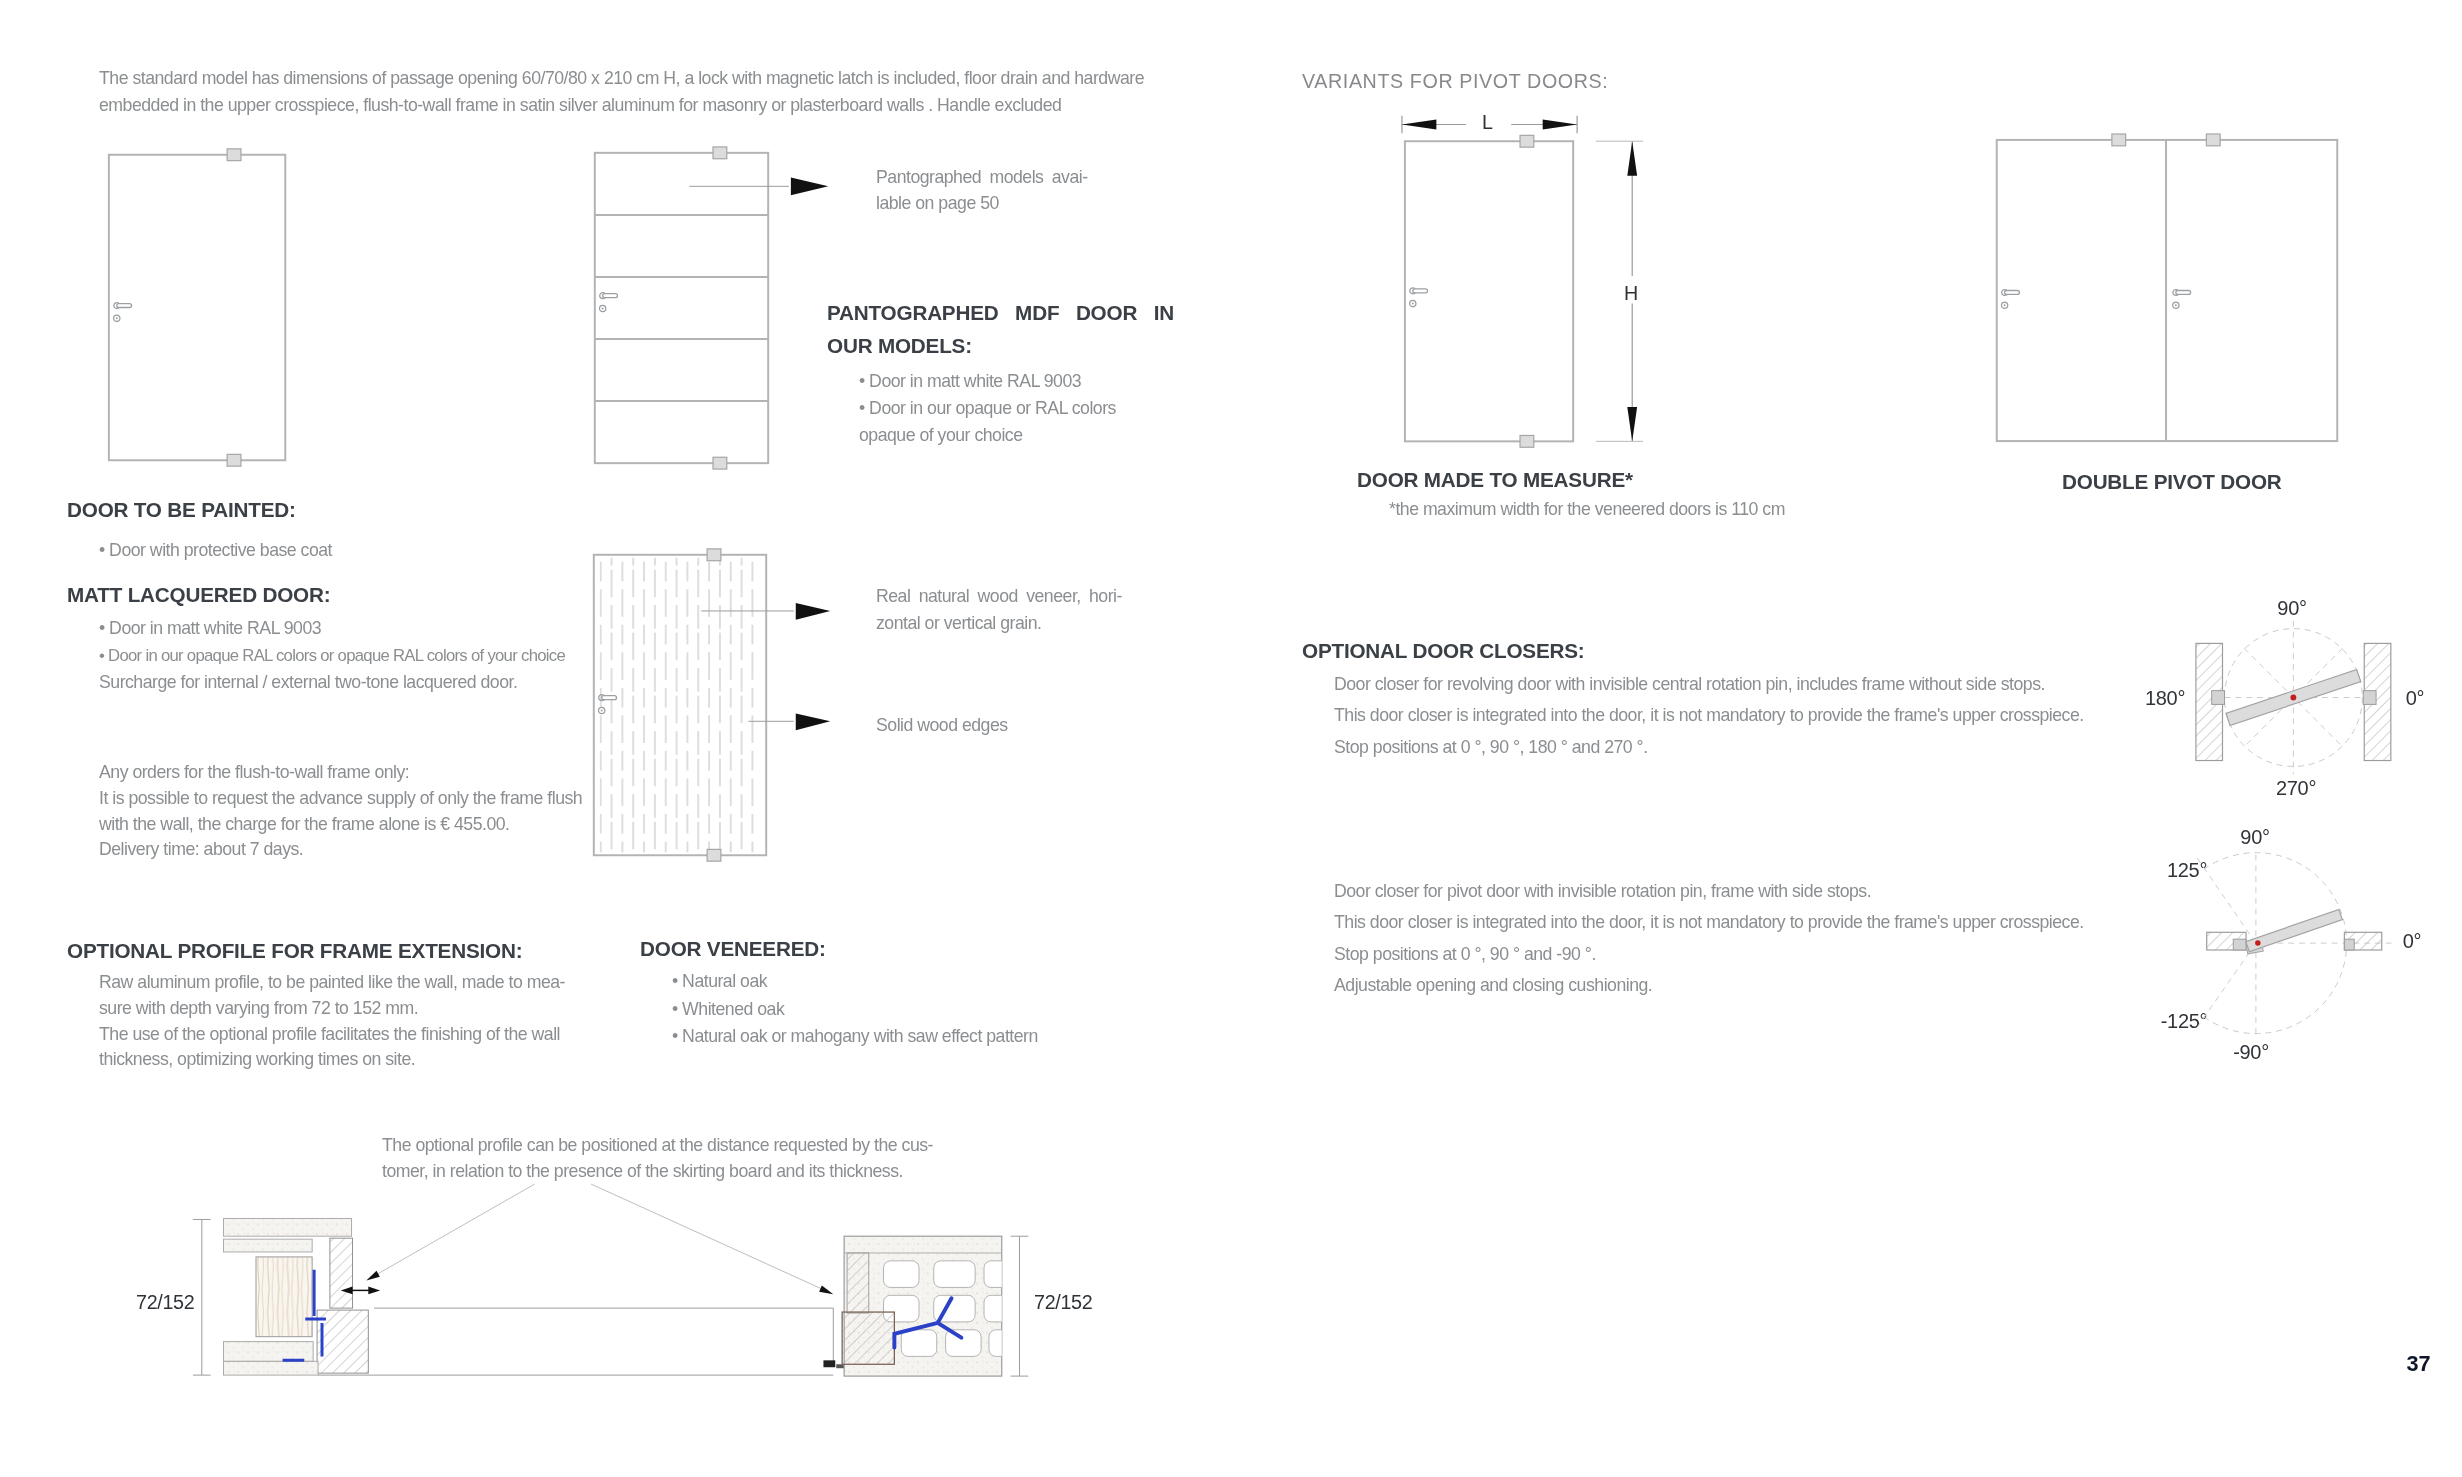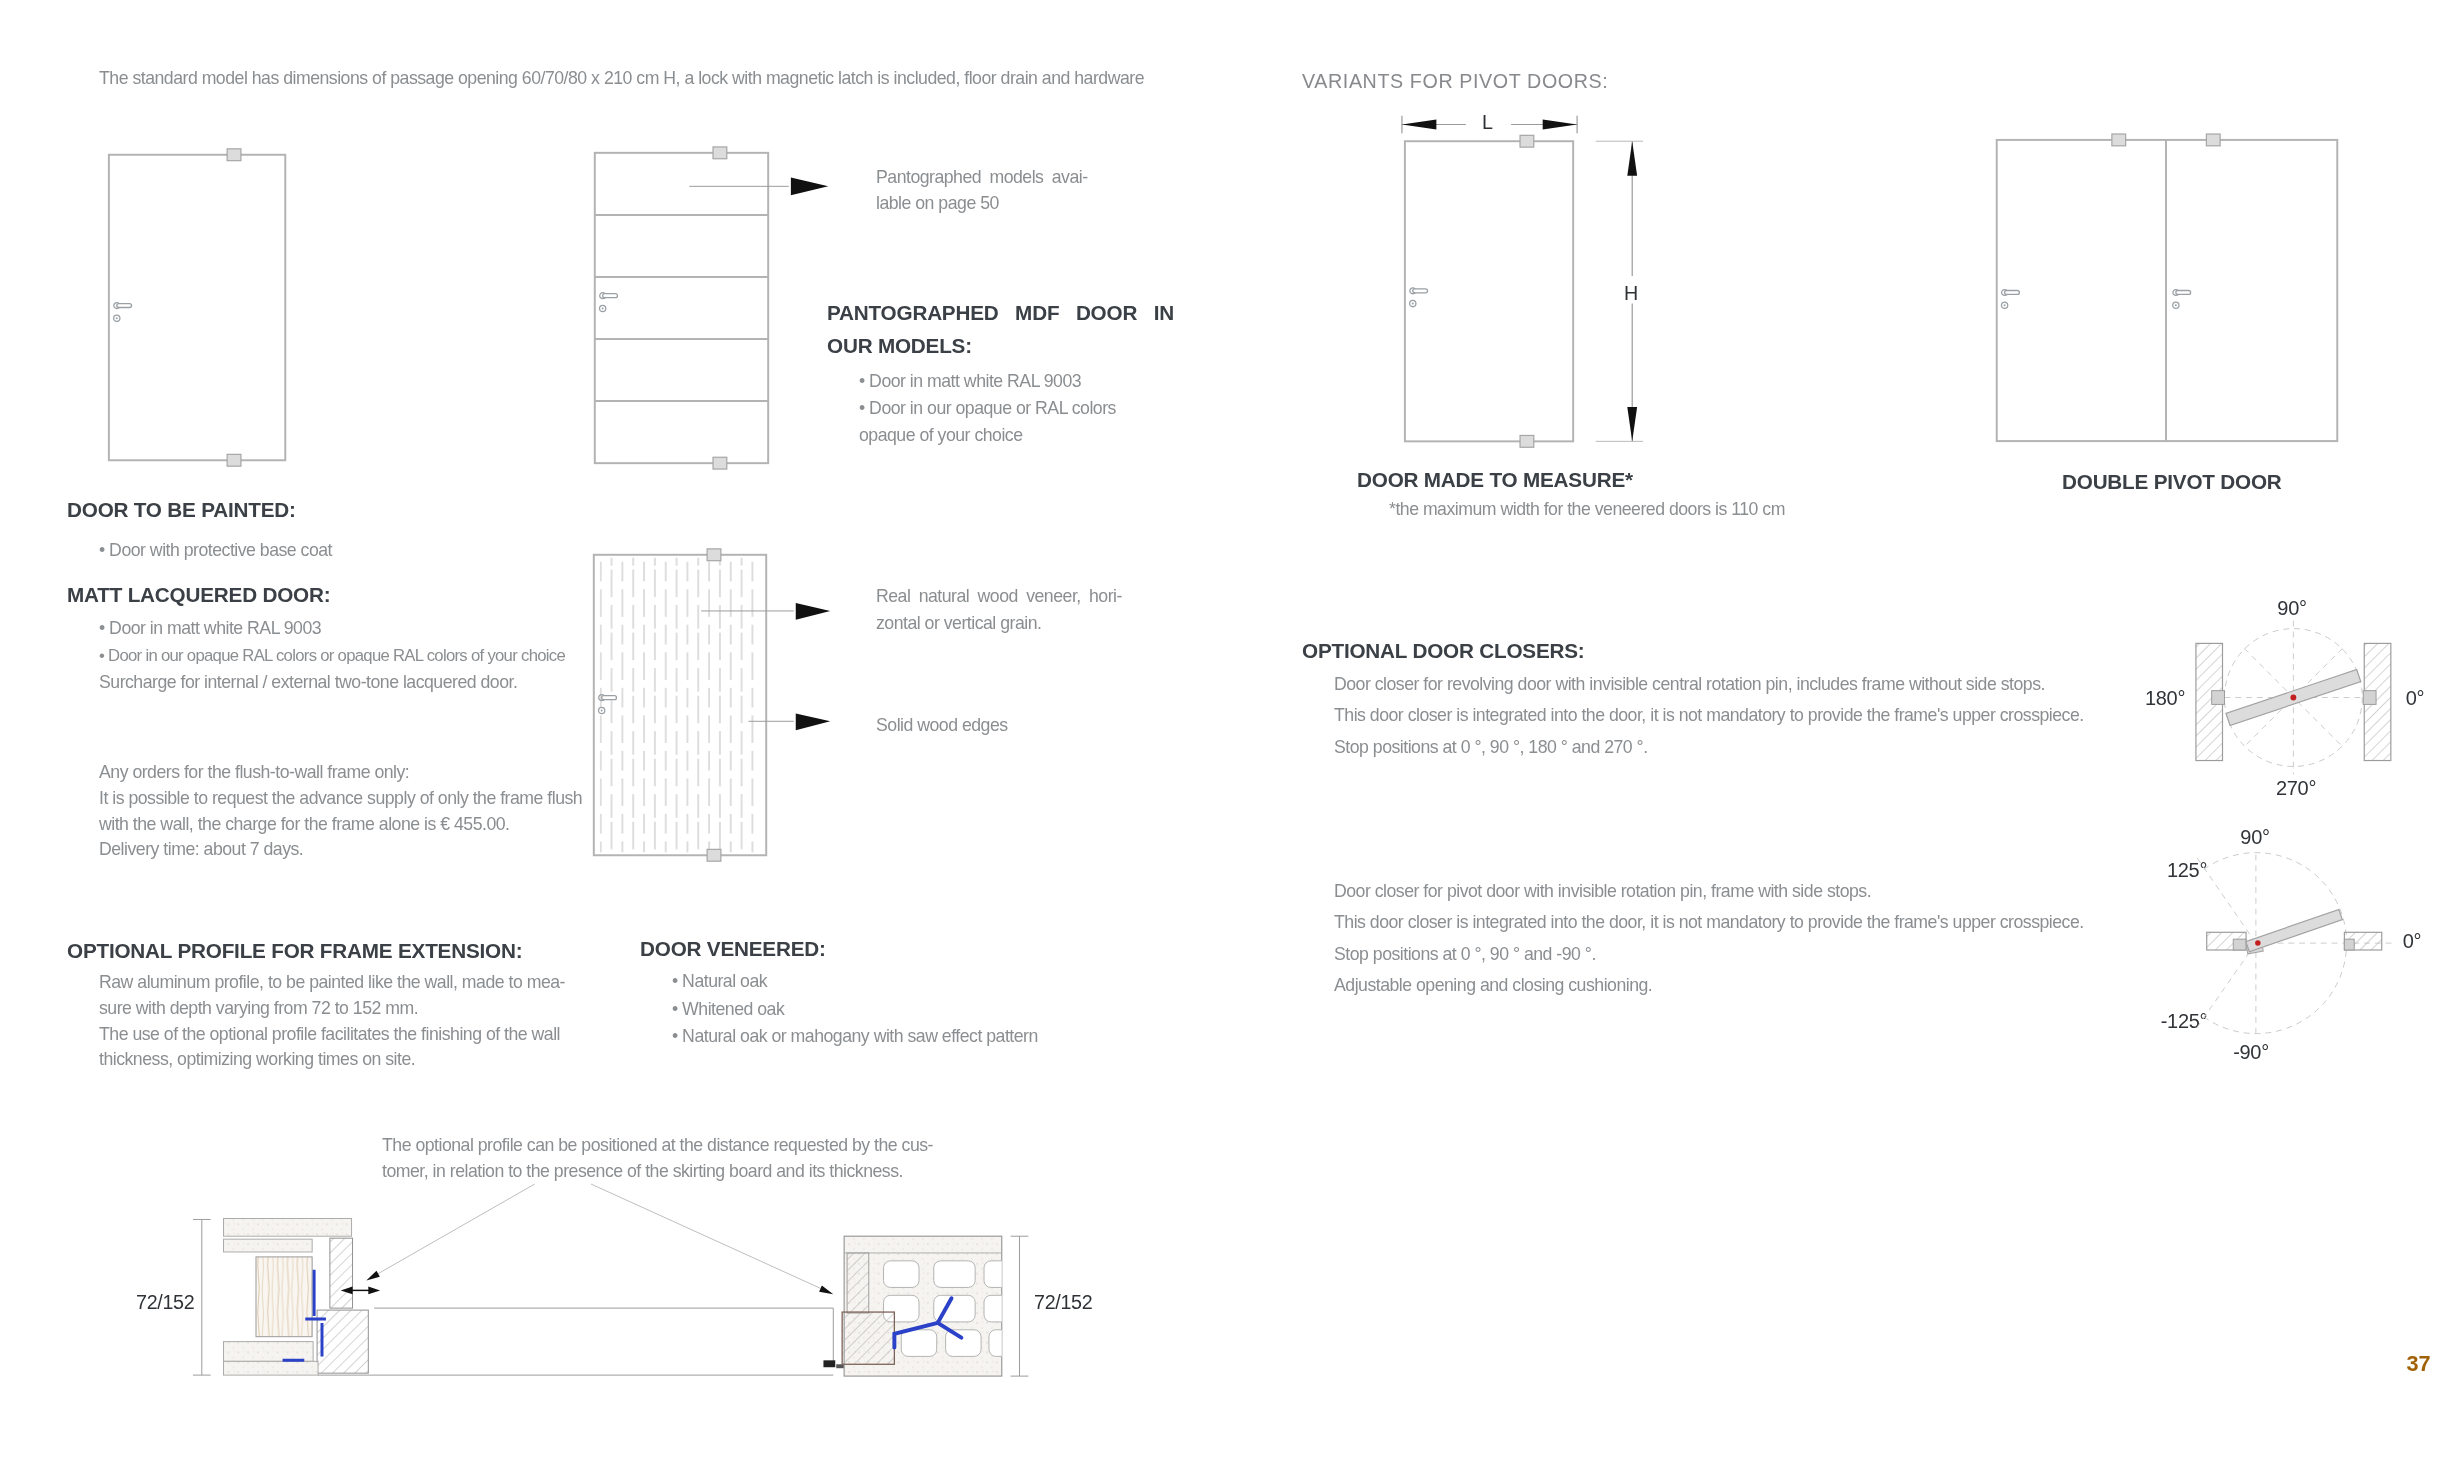--- a/index.html
+++ b/index.html
@@ -8,21 +8,21 @@
     font-family:"Liberation Sans", sans-serif; overflow:hidden;
   }
   .t { position:absolute; white-space:nowrap; }
   .body { font-size:17.7px; letter-spacing:-0.5px; color:#8b8e91; line-height:26.6px;margin-left:32px; }
   .wsp  { word-spacing:3.9px; }
   .cond17 { font-size:16.7px; letter-spacing:-0.7px; }
   .h1 { font-weight:700; font-size:20.7px; color:#3b4046; letter-spacing:-0.2px; line-height:25.6px; }
   .cap { font-size:19.7px; color:#87898c; letter-spacing:0.6px; }
   .dim { font-size:19.7px; color:#2e3237; letter-spacing:-0.3px; }
   .ang { font-size:20px; color:#303439; letter-spacing:-0.3px; transform:translateX(-50%); }
-  .pgnum { font-size:21.7px; font-weight:700; color:#a16207; }
+  .pgnum { font-size:21.7px; font-weight:700; color:#0f172a; }
   .wrap { white-space:normal; }
   .just { text-align:justify; }
   svg.diag { position:absolute; }
 </style>
 </head>
 <body>
 
 <div class="page">
 
   <svg width="0" height="0" style="position:absolute" aria-hidden="true">
@@ -50,20 +50,21 @@
         <circle cx="4" cy="18" r="3.2" fill="none" stroke="#9aa0a4" stroke-width="1.3"></circle>
         <circle cx="4" cy="18" r="1" fill="#9aa0a4"></circle>
       </g>
       <g id="pivot-glyph">
         <rect width="14" height="12" fill="#dcdcdc" stroke="#a5a5a5" stroke-width="1.2"></rect>
       </g>
     </defs>
   </svg>
 
   <div class="t body" style="left:67px;top:65px">The standard model has dimensions of passage opening 60/70/80 x 210 cm H, a lock with magnetic latch is included, floor drain and hardware</div>
+  <div class="t body" style="left:67px;top:92px">embedded in the upper crosspiece, flush-to-wall frame in satin silver aluminum for masonry or plasterboard walls . Handle excluded</div>
 
   <div class="t body wsp" style="left:844px;top:164px">Pantographed models avai-</div>
   <div class="t body" style="left:844px;top:190px">lable on page 50</div>
 
   <div class="t h1 wrap just" style="left:827px;top:296px;width:347px;line-height:33px">PANTOGRAPHED MDF DOOR IN OUR MODELS:</div>
   <div class="t body" style="left:827px;top:368px">• Door in matt white RAL 9003</div>
   <div class="t body wrap" style="left:827px;top:395px;width:296px">• Door in our opaque or RAL colors opaque of your choice</div>
 
   <div class="t h1" style="left:67px;top:497px">DOOR TO BE PAINTED:</div>
   <div class="t body" style="left:67px;top:537px">• Door with protective base coat</div>

